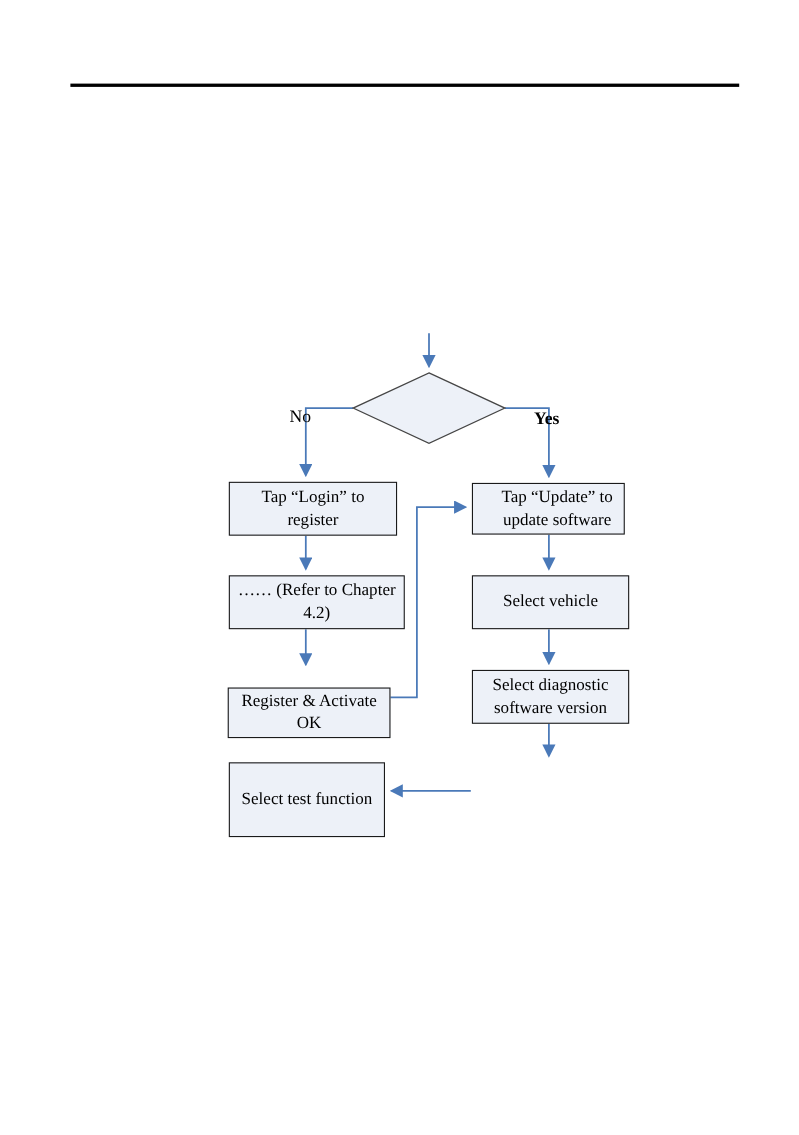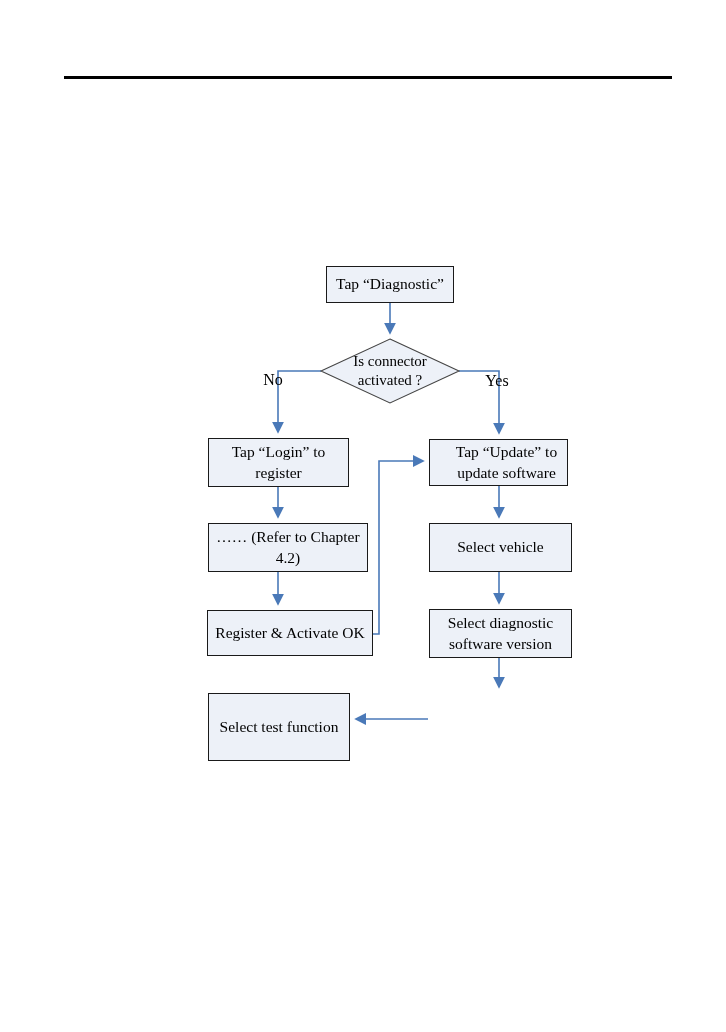--- a/index.html
+++ b/index.html
@@ -70,21 +70,21 @@
     font-size:15px;
     line-height:1.25;
   }
   .edge-label{
     position:absolute;
     width:36px;
     text-align:center;
     font-size:16px;
   }
   .edge-label.no{ left:255px; top:371px; }
-  .edge-label.yes{ left:479px; top:372px; }
+  .edge-label.yes{ left:479px; top:372px;font-weight:bold; }
 </style>
 </head>
 <body>
 
 <div class="page">
 
   <div class="header-rule"></div>
 
   <svg class="connector-layer" viewBox="0 0 726 1032">
     <defs>
@@ -100,41 +100,34 @@
     <path d="M278,572 L278,604" marker-end="url(#arrow)"></path>
     <path d="M350,634 L379,634 L379,461 L423,461" marker-end="url(#arrow)"></path>
     <path d="M499,486 L499,517" marker-end="url(#arrow)"></path>
     <path d="M499,572 L499,603" marker-end="url(#arrow)"></path>
     <path d="M499,658 L499,687" marker-end="url(#arrow)"></path>
     <path d="M428,719 L356,719" marker-end="url(#arrow)"></path>
 
     <polygon points="390,339 459,371 390,403 321,371"></polygon>
   </svg>
 
-  <div class="node" style="left:326px;top:266px;width:128px;height:37px;">
-    <span>Tap “Diagnostic”</span>
-  </div>
 
-  <div class="decision-text">
-    <span>Is connector</span>
-    <span>activated ?</span>
-  </div>
 
   <span class="edge-label no">No</span>
   <span class="edge-label yes">Yes</span>
 
-  <div class="node" style="left:208px;top:438px;width:141px;height:49px;">
+  <div class="node" style="left:208px;top:438px;width:153px;height:49px;">
     <span>Tap “Login” to register</span>
   </div>
 
   <div class="node" style="left:208px;top:523px;width:160px;height:49px;">
     <span>…… (Refer to Chapter 4.2)</span>
   </div>
 
-  <div class="node" style="left:207px;top:610px;width:166px;height:46px;">
+  <div class="node" style="left:207px;top:625px;width:148px;height:46px;">
     <span>Register &amp; Activate OK</span>
   </div>
 
   <div class="node" style="left:208px;top:693px;width:142px;height:68px;">
     <span>Select test function</span>
   </div>
 
   <div class="node" style="left:429px;top:439px;width:139px;height:47px;padding-left:20px;">
     <span>Tap “Update” to update software</span>
   </div>

